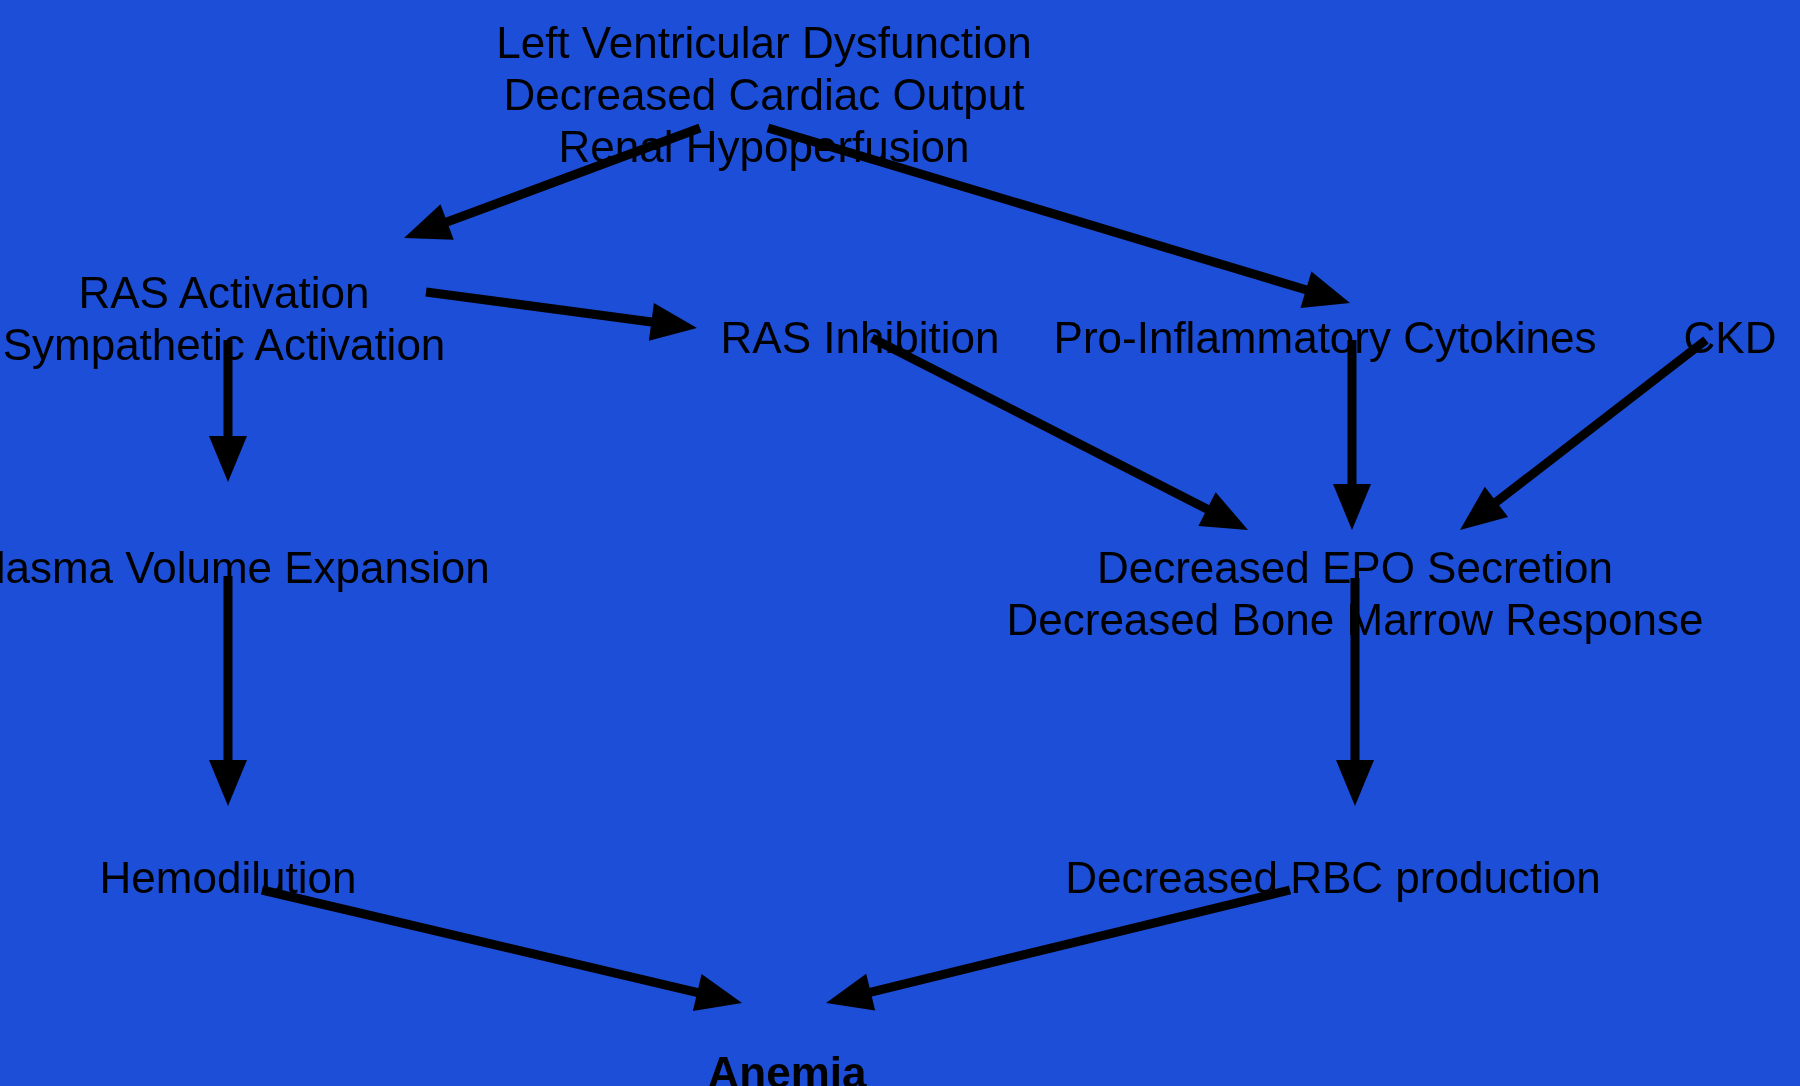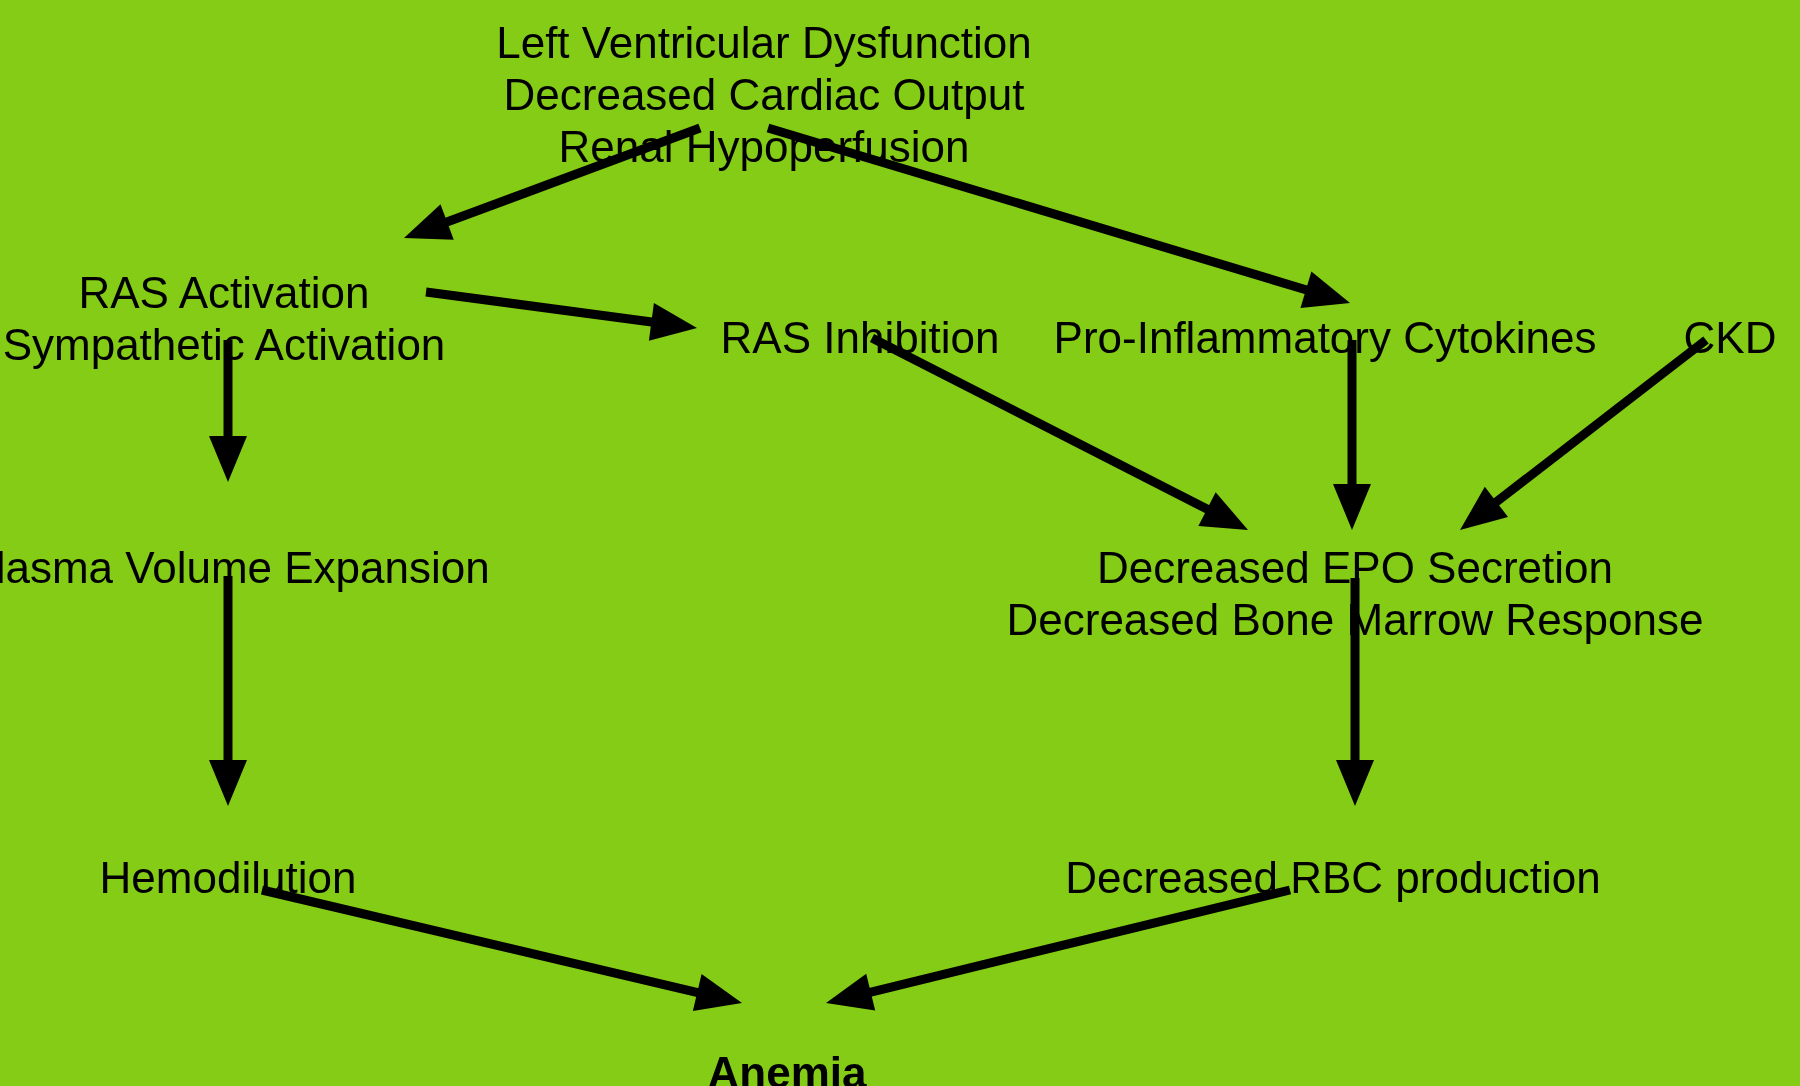--- a/index.html
+++ b/index.html
@@ -12,21 +12,21 @@
     width: 1800px;
     height: 1086px;
     font-family: "Liberation Sans", sans-serif;
     color: #000000;
     overflow: hidden;
   }
   #diagram-root {
     position: relative;
     width: 1800px;
     height: 1086px;
-    background: #84cc16;
+    background: #1d4ed8;
   }
   svg.flow-canvas {
     position: absolute;
     left: 0;
     top: 0;
     width: 1800px;
     height: 1086px;
     display: block;
   }
   .node-text {

